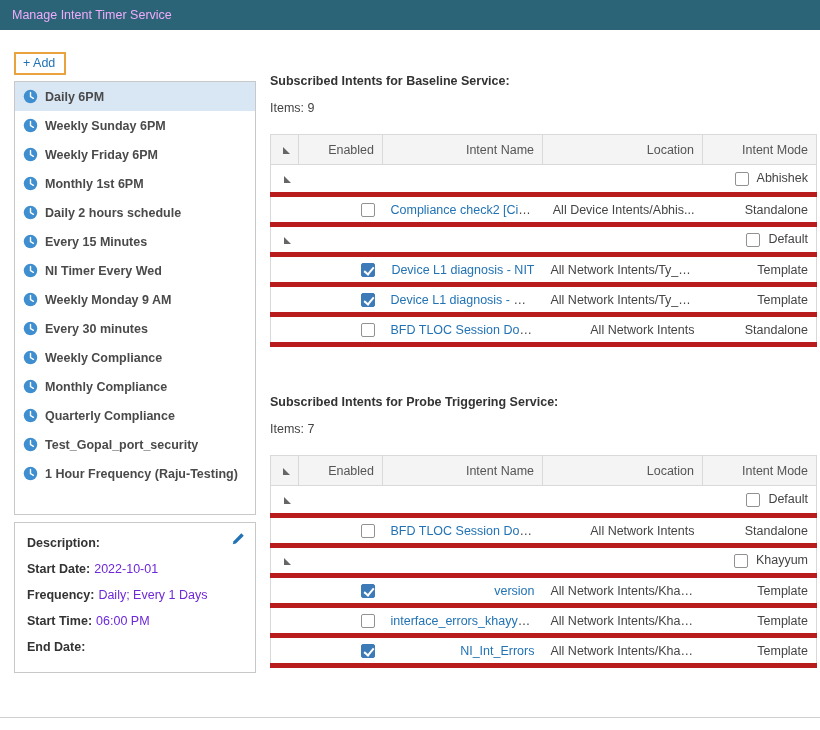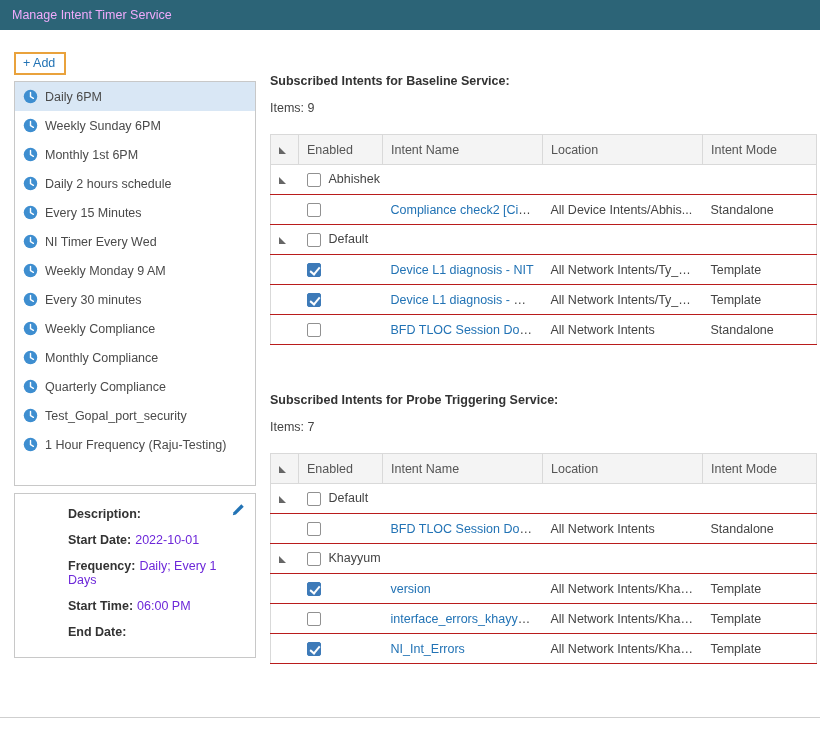--- a/index.html
+++ b/index.html
@@ -38,59 +38,60 @@
   .timer-item {
     display: flex;
     align-items: center;
     gap: 7px;
     height: 29px;
     padding: 0 8px;
     color: #4a4a4a;
     cursor: pointer;
     white-space: nowrap;
     overflow: hidden;
+    font-weight: bold;
   }
   .timer-item.selected { background: #d9e7f5; }
   .clock { display: inline-flex; flex: 0 0 auto; }
   .details-box {
     border: 1px solid #c8c8c8;
     margin-top: 7px;
     padding: 13px 12px 6px;
     position: relative;
     background: #fff;
   }
-  .field { margin-bottom: 12px; margin-left: 41px; }
+  .field { margin-bottom: 12px; }
   .flabel { font-weight: bold; color: #333; }
   .fvalue { color: #6d28d9; margin-left: 4px; }
   .edit-icon { position: absolute; right: 10px; top: 9px; cursor: pointer; line-height: 0; }
   .main { position: absolute; left: 270px; top: 30px; width: 556px; }
   .section { margin-top: 44px; }
   .section + .section { margin-top: 48px; }
   .sec-title { font-weight: bold; color: #333; }
   .items-count { margin-top: 13px; color: #444; }
   table.grid {
     border-collapse: collapse;
     table-layout: fixed;
     width: 546px;
     margin-top: 19px;
     border: 1px solid #d9d9d9;
     background: #fff;
   }
   .grid th, .grid td {
     height: 30px;
     padding: 0 8px;
-    text-align: left;
+    text-align: right;
     vertical-align: middle;
     font-weight: normal;
     white-space: nowrap;
     overflow: hidden;
     text-overflow: ellipsis;
   }
   .grid thead th { background: #f4f4f4; border: 1px solid #d9d9d9; color: #555; }
-  .grid tbody td { border-bottom: 1px solid #b91c1c; }
+  .grid tbody td { border-bottom: 5px solid #b91c1c; }
   .expand-col { padding: 0 0 0 7px; }
   .tri {
     display: inline-block;
     width: 0; height: 0;
     border-bottom: 7px solid #666;
     border-right: 7px solid transparent;
   }
   .cb {
     display: inline-block;
     width: 14px; height: 14px;
@@ -142,20 +143,29 @@
         <span>Daily 6PM</span>
       </div>
       <div class="timer-item">
         <span class="clock">
           <svg width="15" height="15" viewBox="0 0 16 16">
             <circle cx="8" cy="8" r="7.2" fill="#3e8ed0"></circle>
             <path d="M8 3.6 V8 L11.1 9.9" stroke="#fff" stroke-width="1.5" fill="none" stroke-linecap="round"></path>
           </svg>
         </span>
         <span>Weekly Sunday 6PM</span>
+      </div>
+      <div class="timer-item">
+        <span class="clock">
+          <svg width="15" height="15" viewBox="0 0 16 16">
+            <circle cx="8" cy="8" r="7.2" fill="#3e8ed0"></circle>
+            <path d="M8 3.6 V8 L11.1 9.9" stroke="#fff" stroke-width="1.5" fill="none" stroke-linecap="round"></path>
+          </svg>
+        </span>
+        <span>Weekly Friday 6PM</span>
       </div>
       <div class="timer-item">
         <span class="clock">
           <svg width="15" height="15" viewBox="0 0 16 16">
             <circle cx="8" cy="8" r="7.2" fill="#3e8ed0"></circle>
             <path d="M8 3.6 V8 L11.1 9.9" stroke="#fff" stroke-width="1.5" fill="none" stroke-linecap="round"></path>
           </svg>
         </span>
         <span>Monthly 1st 6PM</span>
       </div>

